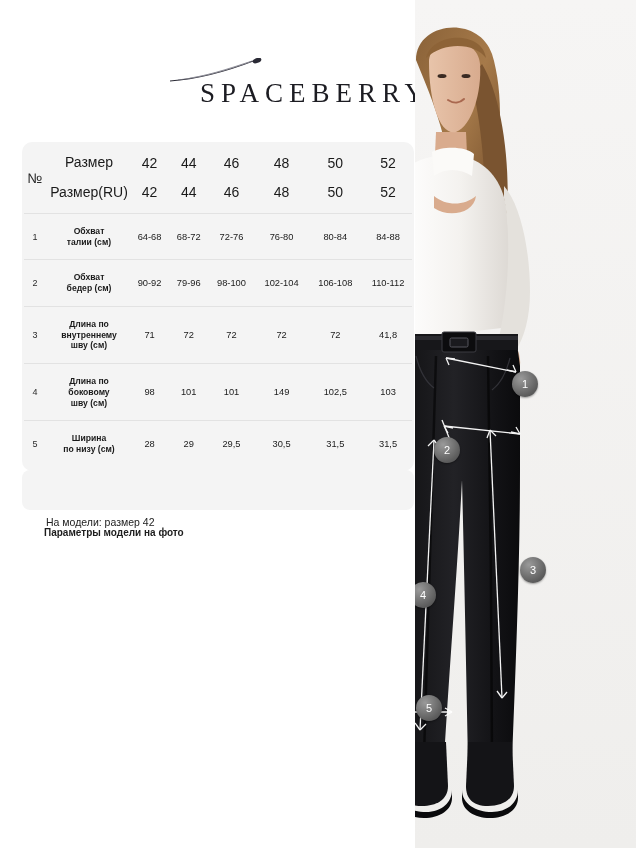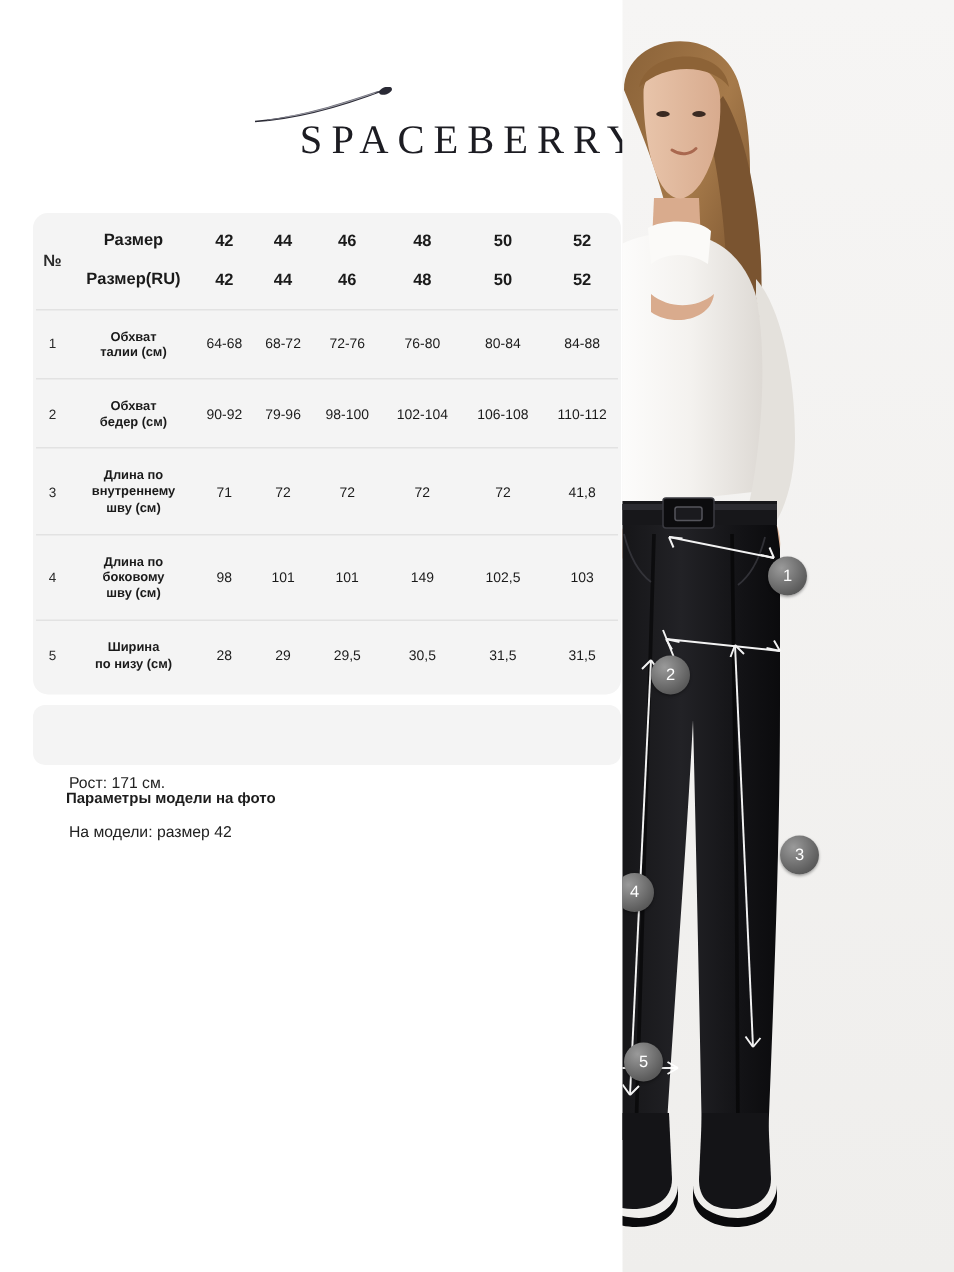--- a/index.html
+++ b/index.html
@@ -67,22 +67,22 @@
     color: #2a2a2a;
   }
   .col-label {
     width: 78px;
     text-align: center;
     font-weight: bold;
     font-size: 8.6px;
     line-height: 1.25;
   }
   .size-head td, .size-head th {
-    font-weight: bold;
-    font-size: 11px;
+    font-weight: normal;
+    font-size: 14px;
   }
   .row-sep td {
     padding: 0;
     height: 1px;
   }
   .row-sep span {
     display: block;
     height: 1px;
     background: #e2e2e2;
   }
@@ -293,21 +293,20 @@
         <td class="val-cell">31,5</td>
       </tr>
     </tbody>
   </table>
 </div>
 
 <div class="params-card">
   <div class="params-title">Параметры модели на фото</div>
 </div>
 <div class="params-list">
-  <div>Рост: 171 см.</div>
   <div>На модели: размер 42</div>
 </div>
 
 <div class="photo">
   <div class="photo-inner">
     <svg width="416" height="848" viewBox="0 0 416 848">
       <defs>
         <linearGradient id="bgg" x1="0" y1="0" x2="0" y2="1">
           <stop offset="0" stop-color="#f6f5f4"></stop>
           <stop offset="1" stop-color="#efeeec"></stop>

